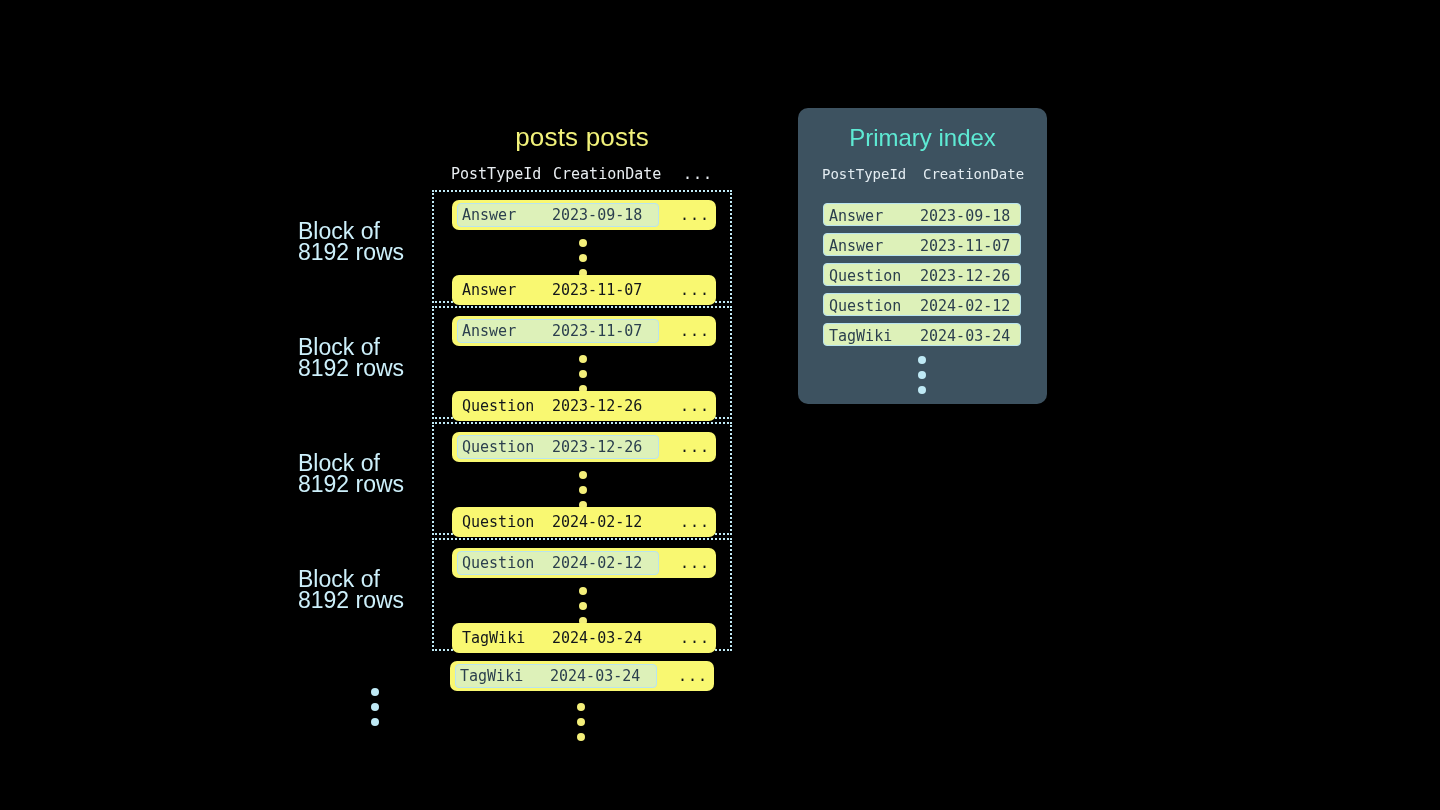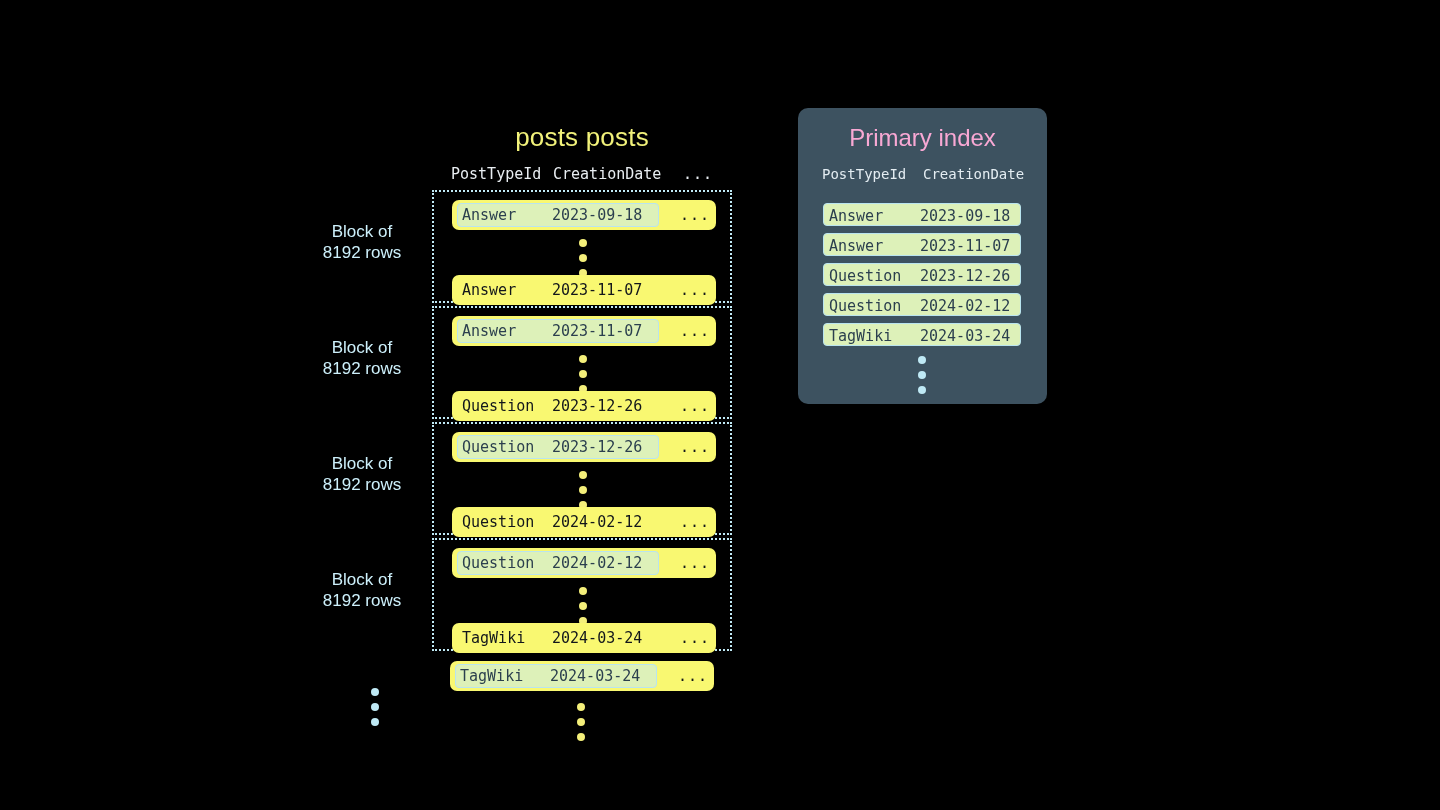--- a/index.html
+++ b/index.html
@@ -51,22 +51,21 @@
   .block {
     position: absolute;
     left: 132px;
     width: 300px;
     border: 2px dotted #bfe9f5;
   }
   .block-label {
     position: absolute;
     left: -136px;
     width: 128px;
-    text-align: center;
-    font-size: 17px;
+    font-size: 23px;
     line-height: 21px;
     color: #cdf0fb;
     font-family: "Liberation Sans", sans-serif;
     white-space: pre-line;
   }
 
   
   .row {
     position: absolute;
     left: 18px;
@@ -118,21 +117,21 @@
     width: 249px; height: 296px;
     background: #3d5260;
     border-radius: 10px;
   }
   .idx-title {
     position: absolute;
     left: 0; top: 16px;
     width: 249px;
     text-align: center;
     font-size: 24px;
-    color: #f9a8d4;
+    color: #5eead4;
     font-family: "Liberation Sans", sans-serif;
     white-space: nowrap;
   }
   .idx-headers {
     position: absolute;
     left: 0; top: 58px;
     width: 249px;
     height: 20px;
     font-family: "DejaVu Sans Mono", monospace;
     font-size: 14px;

